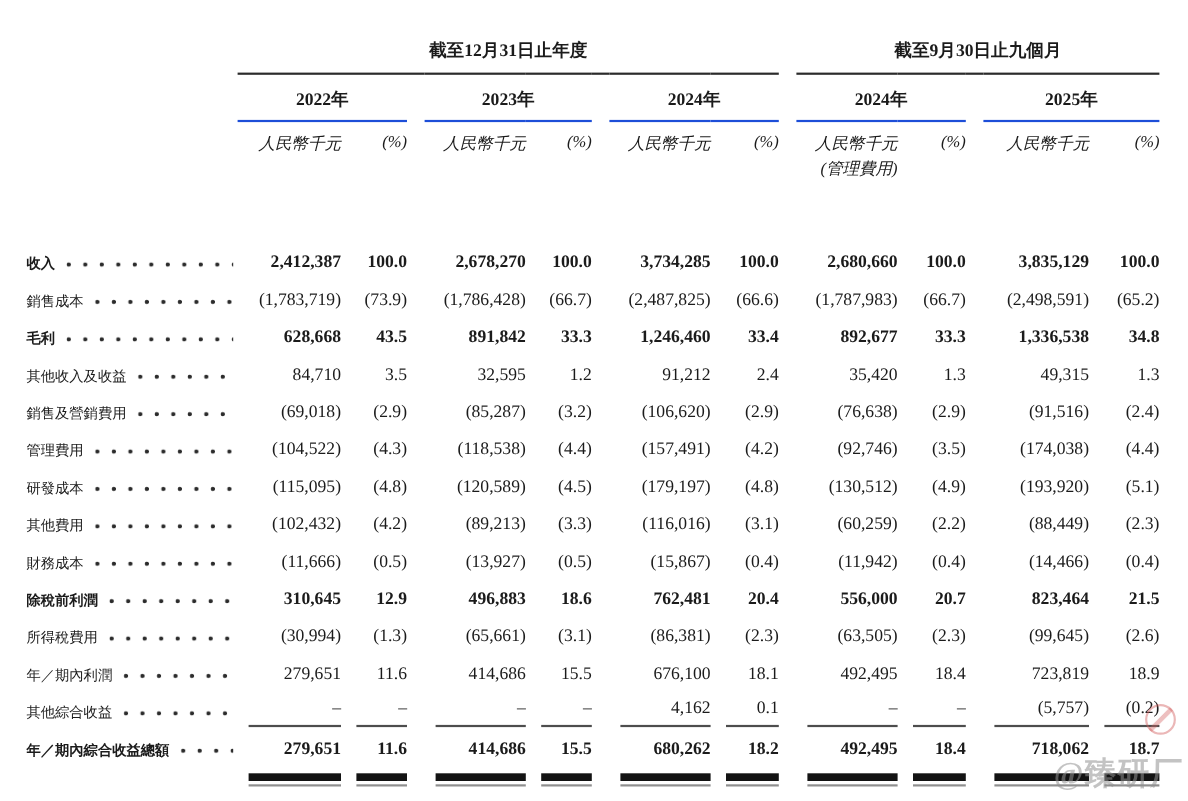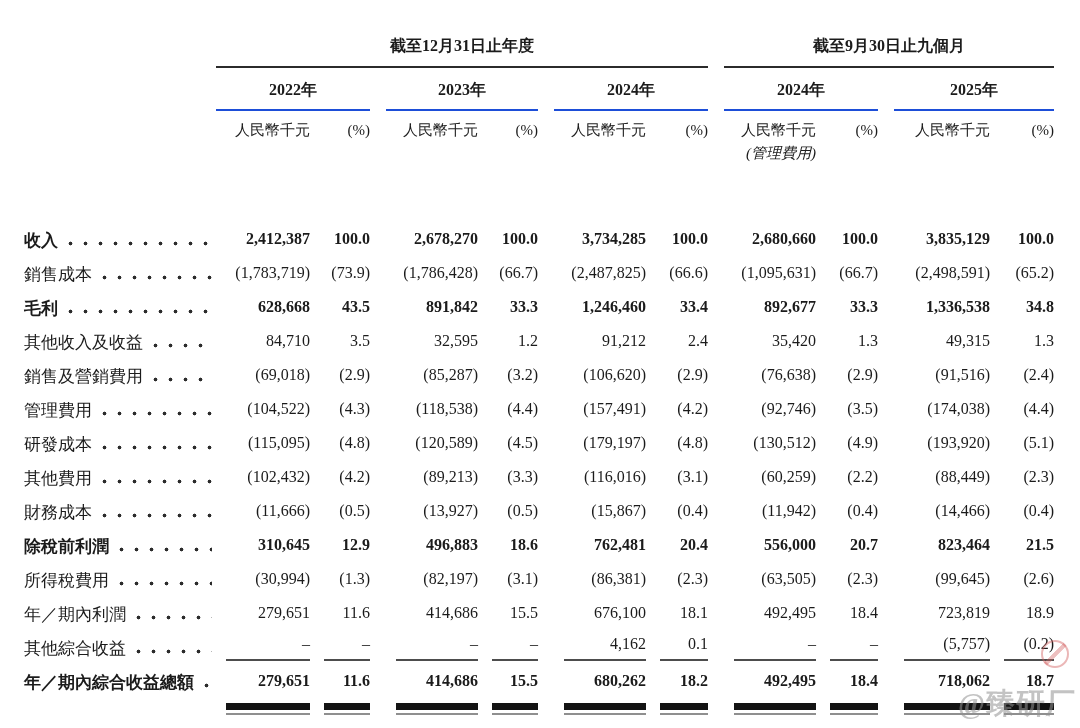--- a/index.html
+++ b/index.html
@@ -23,31 +23,31 @@
 
   
   .group-head{
     text-align:center;font-weight:bold;font-size:16px;
     padding:4px 0 9px 0;border-bottom:2px solid #2b2b2b;
   }
   .year-head{
     text-align:center;font-weight:bold;font-size:16px;
     padding:12px 0 8px 0;border-bottom:2px solid #1d4ed8;
   }
-  .unit-row td{padding-top:10px;padding-bottom:2px;font-size:15px;}
+  .unit-row td{padding-top:10px;padding-bottom:2px;font-style:italic;font-size:15px;}
   .unit-cell{text-align:right;}
   .pct-cell{text-align:right;}
   .note-row td{font-style:italic;font-size:15px;text-align:right;padding-top:2px;}
   .head-spacer td{height:60px;}
 
   
   tbody tr.data-row{height:34px;}
   td.lbl{padding-right:2px;}
   .lbl-flex{display:flex;align-items:baseline;}
-  .lbl-t{font-size:17px;white-space:nowrap;}
+  .lbl-t{font-size:13px;white-space:nowrap;}
   .leader{
     flex:1;align-self:flex-end;height:5px;margin:0 2px 6px 10px;
     background-image:radial-gradient(circle at 2.5px 2.5px,#2c2c2c 1.6px,transparent 2.2px);
     background-size:15px 5px;background-repeat:repeat-x;
   }
   td.num{text-align:right;padding-left:10px;}
   td.pct{text-align:right;padding-left:14px;}
   td.num .cv, td.pct .cv{display:block;text-align:right;padding-bottom:2px;}
   tr.bold td, tr.bold .lbl-t, tr.bold .cv{font-weight:bold;}
   tr.rule-below td.num .cv, tr.rule-below td.pct .cv{
@@ -213,21 +213,21 @@
           </td>
       <td></td>
       <td class="num">
             <span class="cv">(2,487,825)</span>
           </td>
       <td class="pct">
             <span class="cv">(66.6)</span>
           </td>
       <td></td>
       <td class="num">
-            <span class="cv">(1,095,631)</span>
+            <span class="cv">(1,787,983)</span>
           </td>
       <td class="pct">
             <span class="cv">(66.7)</span>
           </td>
       <td></td>
       <td class="num">
             <span class="cv">(2,498,591)</span>
           </td>
       <td class="pct">
             <span class="cv">(65.2)</span>
@@ -577,21 +577,21 @@
         </span>
       </td>
       <td class="num">
             <span class="cv">(30,994)</span>
           </td>
       <td class="pct">
             <span class="cv">(1.3)</span>
           </td>
       <td></td>
       <td class="num">
-            <span class="cv">(82,197)</span>
+            <span class="cv">(65,661)</span>
           </td>
       <td class="pct">
             <span class="cv">(3.1)</span>
           </td>
       <td></td>
       <td class="num">
             <span class="cv">(86,381)</span>
           </td>
       <td class="pct">
             <span class="cv">(2.3)</span>

